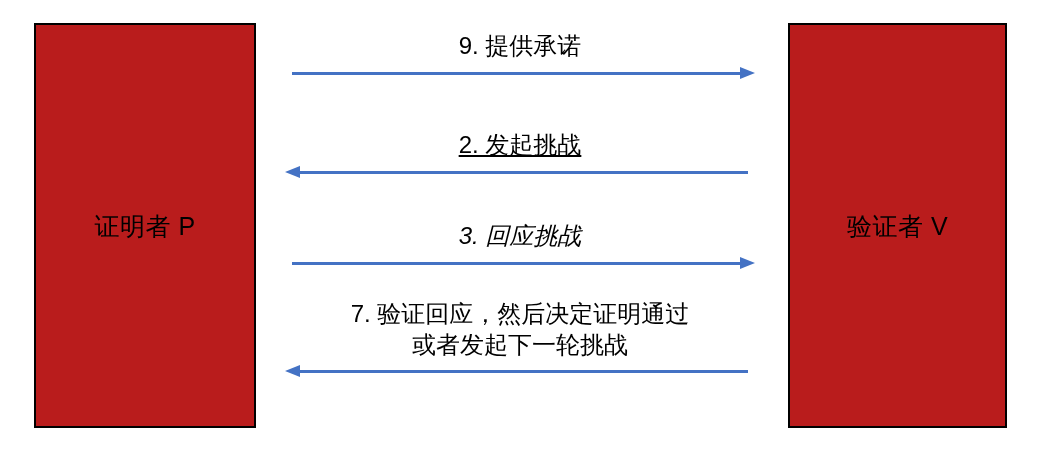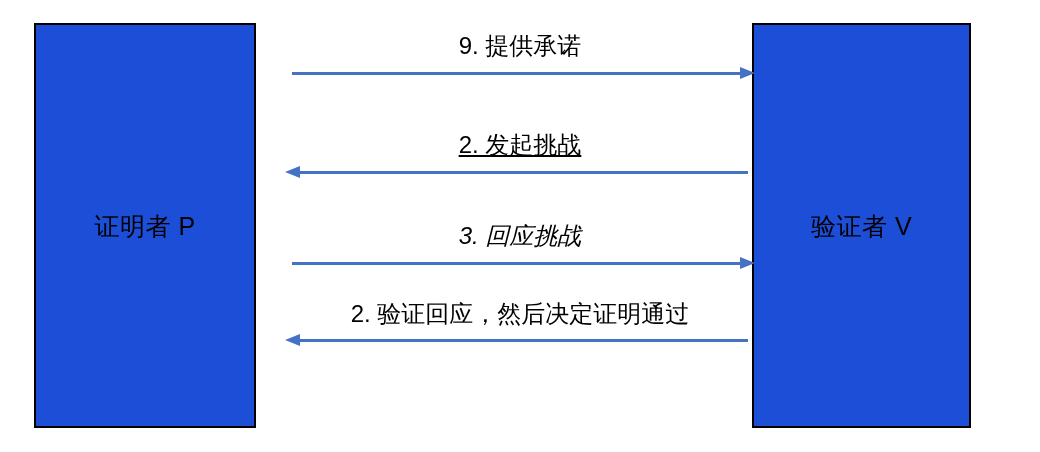--- a/index.html
+++ b/index.html
@@ -16,27 +16,27 @@
     height: 452px;
     background: #ffffff;
     overflow: hidden;
   }
 
   
   .party-box {
     position: absolute;
     box-sizing: border-box;
     border: 2px solid #000000;
-    background: #1d4ed8;
+    background: #b91c1c;
     display: flex;
     align-items: center;
     justify-content: center;
   }
   .party-box.left  { left: 34px;  top: 23px; width: 222px; height: 405px; }
-  .party-box.right { left: 752px; top: 23px; width: 219px; height: 405px; }
+  .party-box.right { left: 788px; top: 23px; width: 219px; height: 405px; }
   .party-label {
     font-size: 25px;
     color: #000000;
     letter-spacing: 0.5px;
     white-space: nowrap;
     line-height: 1.2;
   }
 
   
   .message {
@@ -127,21 +127,22 @@
   <div class="message" id="msg-3">
     <div class="msg-label">3. 回应挑战</div>
     <div class="arrow to-right">
       <div class="arrow-line"></div>
       <div class="arrow-head"></div>
     </div>
   </div>
 
   <div class="message" id="msg-4">
     <div class="msg-label two-line">
-      <div>2. 验证回应，然后决定证明通过</div>
+      <div>7. 验证回应，然后决定证明通过</div>
+      <div>或者发起下一轮挑战</div>
     </div>
     <div class="arrow to-left">
       <div class="arrow-line"></div>
       <div class="arrow-head"></div>
     </div>
   </div>
 
 </div>
 
 </body></html>

